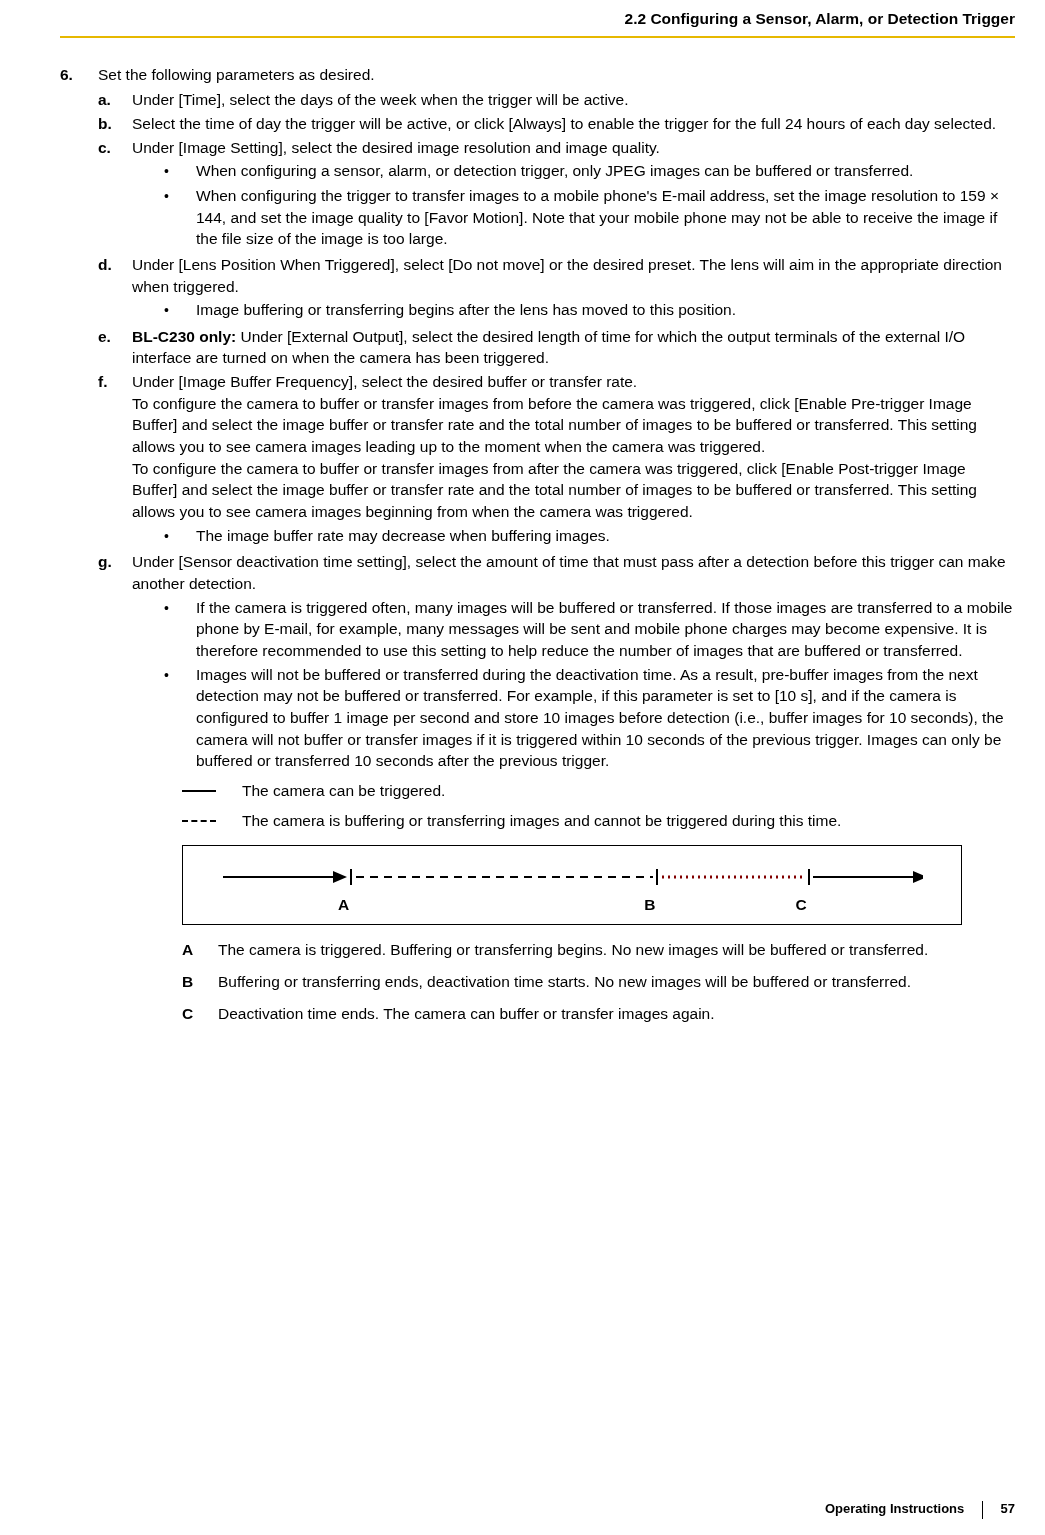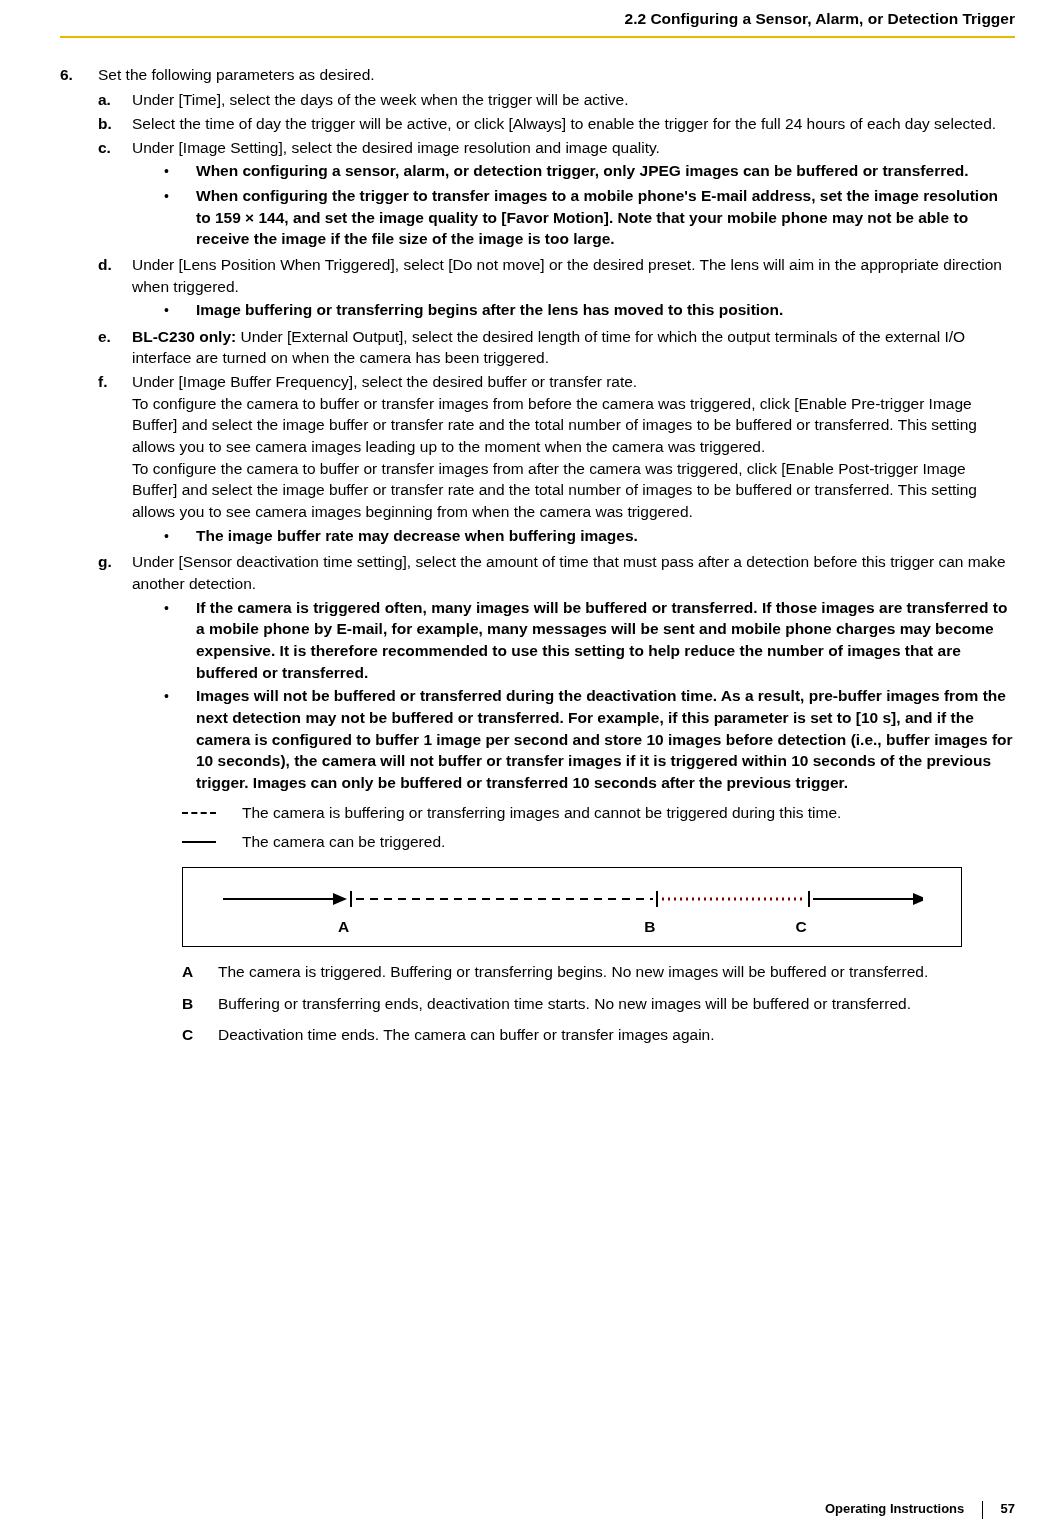--- a/index.html
+++ b/index.html
@@ -40,21 +40,21 @@
   .content { flex: 1; }
 
   .sub-list { margin-left: 38px; margin-top: 4px; }
   .sub-item { display: flex; margin-bottom: 2px; }
   .sub-label { font-weight: bold; min-width: 34px; }
   .sub-body { flex: 1; }
 
   .bullet-list { margin-left: 32px; margin-top: 2px; margin-bottom: 2px;}
   .bullet-item { display: flex; margin-bottom: 2px; }
   .bullet-dot { min-width: 32px; text-align: left; font-size: 14px; line-height: 1.6;}
-  .bullet-body { flex: 1; font-weight: bold; }
+  .bullet-body { flex: 1; }
 
   .bold-inline { font-weight: bold; }
 
   .legend-list { margin-left: 50px; margin-top: 8px; }
   .legend-item { display: flex; align-items: center; margin-bottom: 8px; }
   .legend-icon { min-width: 60px; display:flex; align-items:center; }
   .legend-text { flex: 1; }
 
   .line-solid { width: 34px; height: 2px; background: #000; }
   .line-dashed { width: 34px; border-top: 2px dashed #000; }
@@ -174,29 +174,29 @@
           </div>
           <div class="bullet-item">
             <div class="bullet-dot">•</div>
             <div class="bullet-body">Images will not be buffered or transferred during the deactivation time. As a result, pre-buffer images from the next detection may not be buffered or transferred. For example, if this parameter is set to [10 s], and if the camera is configured to buffer 1 image per second and store 10 images before detection (i.e., buffer images for 10 seconds), the camera will not buffer or transfer images if it is triggered within 10 seconds of the previous trigger. Images can only be buffered or transferred 10 seconds after the previous trigger.</div>
           </div>
         </div>
 
         <div class="legend-list">
           <div class="legend-item">
             <div class="legend-icon">
+                <div class="line-solid"></div>
+              </div>
+            <div class="legend-text">The camera can be triggered.</div>
+          </div>
+          <div class="legend-item">
+            <div class="legend-icon">
                 <div class="line-dashed"></div>
               </div>
             <div class="legend-text">The camera is buffering or transferring images and cannot be triggered during this time.</div>
-          </div>
-          <div class="legend-item">
-            <div class="legend-icon">
-                <div class="line-solid"></div>
-              </div>
-            <div class="legend-text">The camera can be triggered.</div>
           </div>
         </div>
 
         <div class="diagram-box">
           <svg width="700" height="26" viewBox="0 0 700 26">
             <line x1="0" y1="13" x2="120" y2="13" stroke="#000" stroke-width="2"></line>
             <polygon points="110,7 124,13 110,19" fill="#000"></polygon>
             <line x1="128" y1="5" x2="128" y2="21" stroke="#000" stroke-width="2"></line>
             <line x1="133" y1="13" x2="430" y2="13" stroke="#000" stroke-width="2" stroke-dasharray="8,6"></line>
             <line x1="434" y1="5" x2="434" y2="21" stroke="#000" stroke-width="2"></line>

